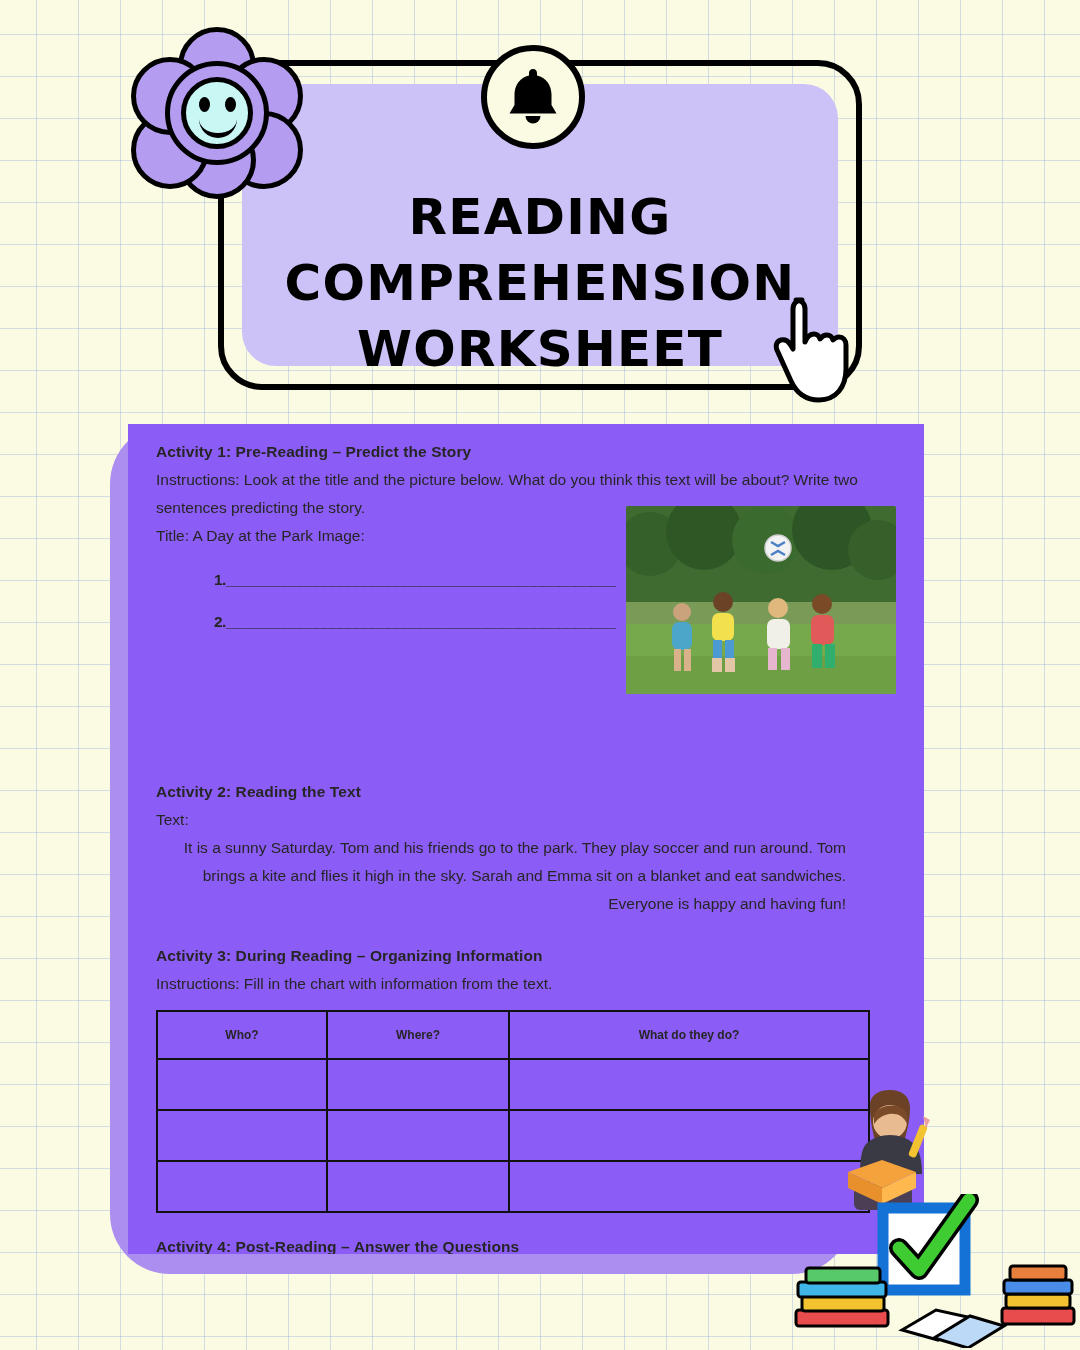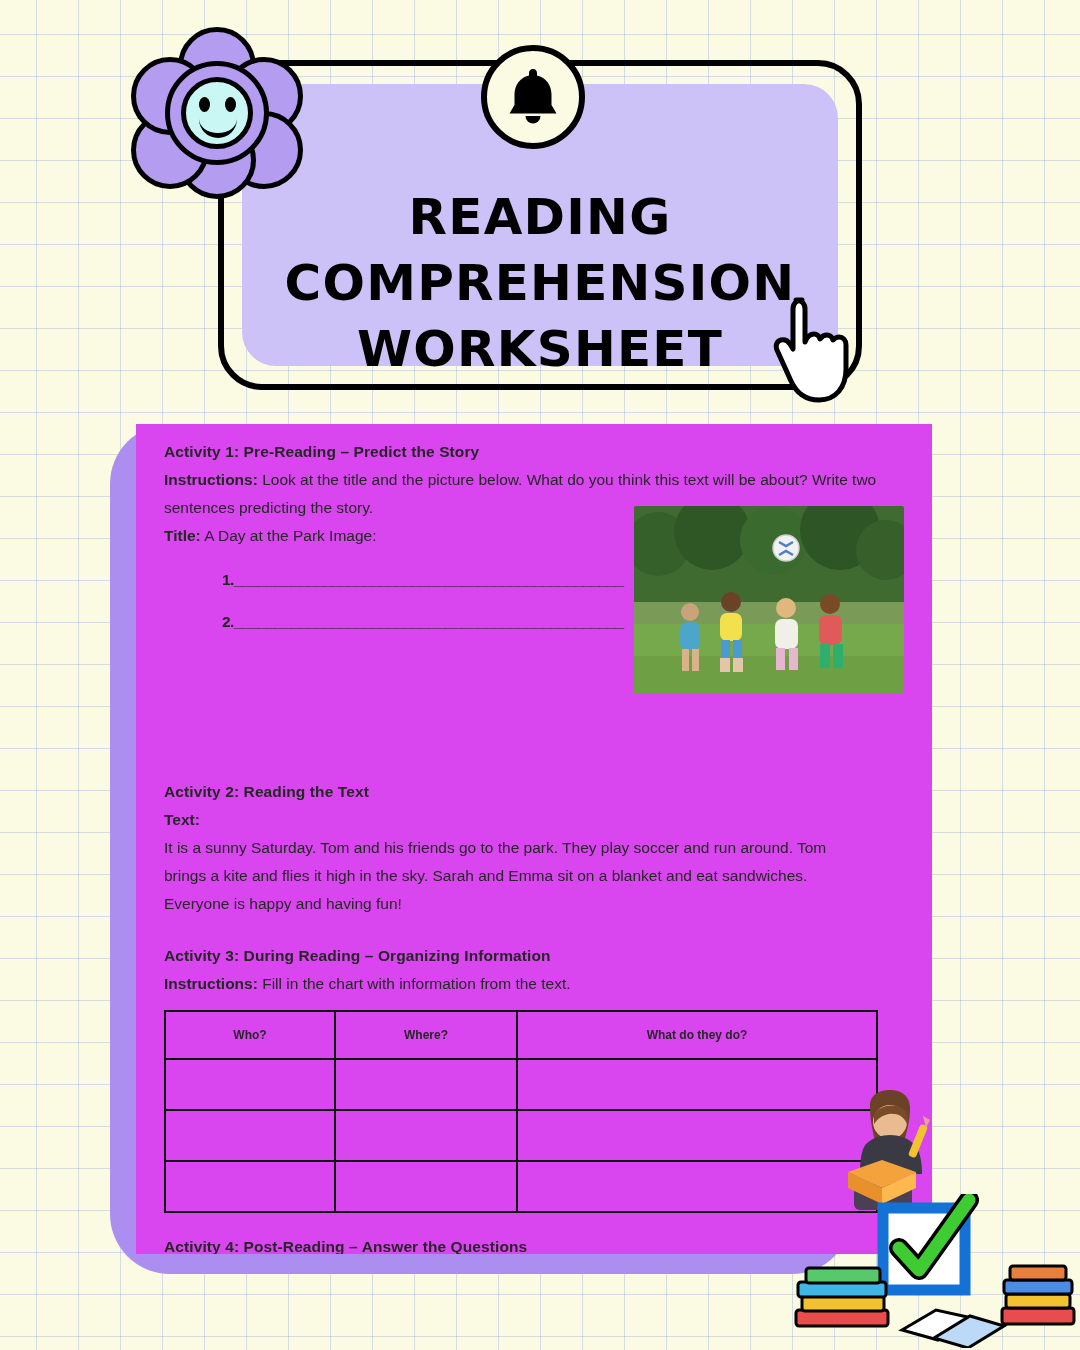--- a/index.html
+++ b/index.html
@@ -155,44 +155,43 @@
     height: 850px;
     background: #ac8ef0;
     border-radius: 60px;
   }
   .sheet-inner {
     position: absolute;
     left: 128px;
     top: 424px;
     width: 796px;
     height: 830px;
-    background: #d946ef;
+    background: #8b5cf6;
     overflow: hidden;
-    margin-left: 8px;
   }
   .sheet-content {
     position: absolute;
     left: 0;
     top: 0;
     width: 796px;
     padding: 16px 28px 0 28px;
     box-sizing: border-box;
     color: #262626;
     font-size: 15.5px;
     line-height: 28px;
   }
   .sheet-content h3 {
     font-size: 15.5px;
     font-weight: bold;
     margin: 0 0 2px 0;
     line-height: 24px;
     letter-spacing: 0.1px;
   }
   .sheet-content p { margin: 0; }
-  .b { font-weight: bold; }
+  .b { font-weight: normal; }
 
   .blank-line {
     display: inline-block;
     letter-spacing: -0.5px;
   }
   .numbered {
     margin: 10px 0 0 58px;
     line-height: 40px;
     font-weight: bold;
   }
@@ -346,21 +345,21 @@
           <rect x="186" y="138" width="10" height="24" fill="#2fae6d"></rect>
           <rect x="199" y="138" width="10" height="24" fill="#2fae6d"></rect>
         </g>
       </svg>
     </div>
 
     <div style="height:138px;"></div>
 
     <h3>Activity 2: Reading the Text</h3>
     <p class="b">Text:</p>
-    <p style="width:690px;">It is a sunny Saturday. Tom and his friends go to the park. They play soccer and run around. Tom brings a kite and flies it high in the sky. Sarah and Emma sit on a blanket and eat sandwiches. Everyone is happy and having fun!</p>
+    <p style="width:690px;text-align:right;">It is a sunny Saturday. Tom and his friends go to the park. They play soccer and run around. Tom brings a kite and flies it high in the sky. Sarah and Emma sit on a blanket and eat sandwiches. Everyone is happy and having fun!</p>
 
     <div class="activity-gap"></div>
 
     <h3>Activity 3: During Reading – Organizing Information</h3>
     <p>
       <span class="b">Instructions:</span><span> Fill in the chart with information from the text.</span>
     </p>
 
     <table class="chart">
       <tbody>

